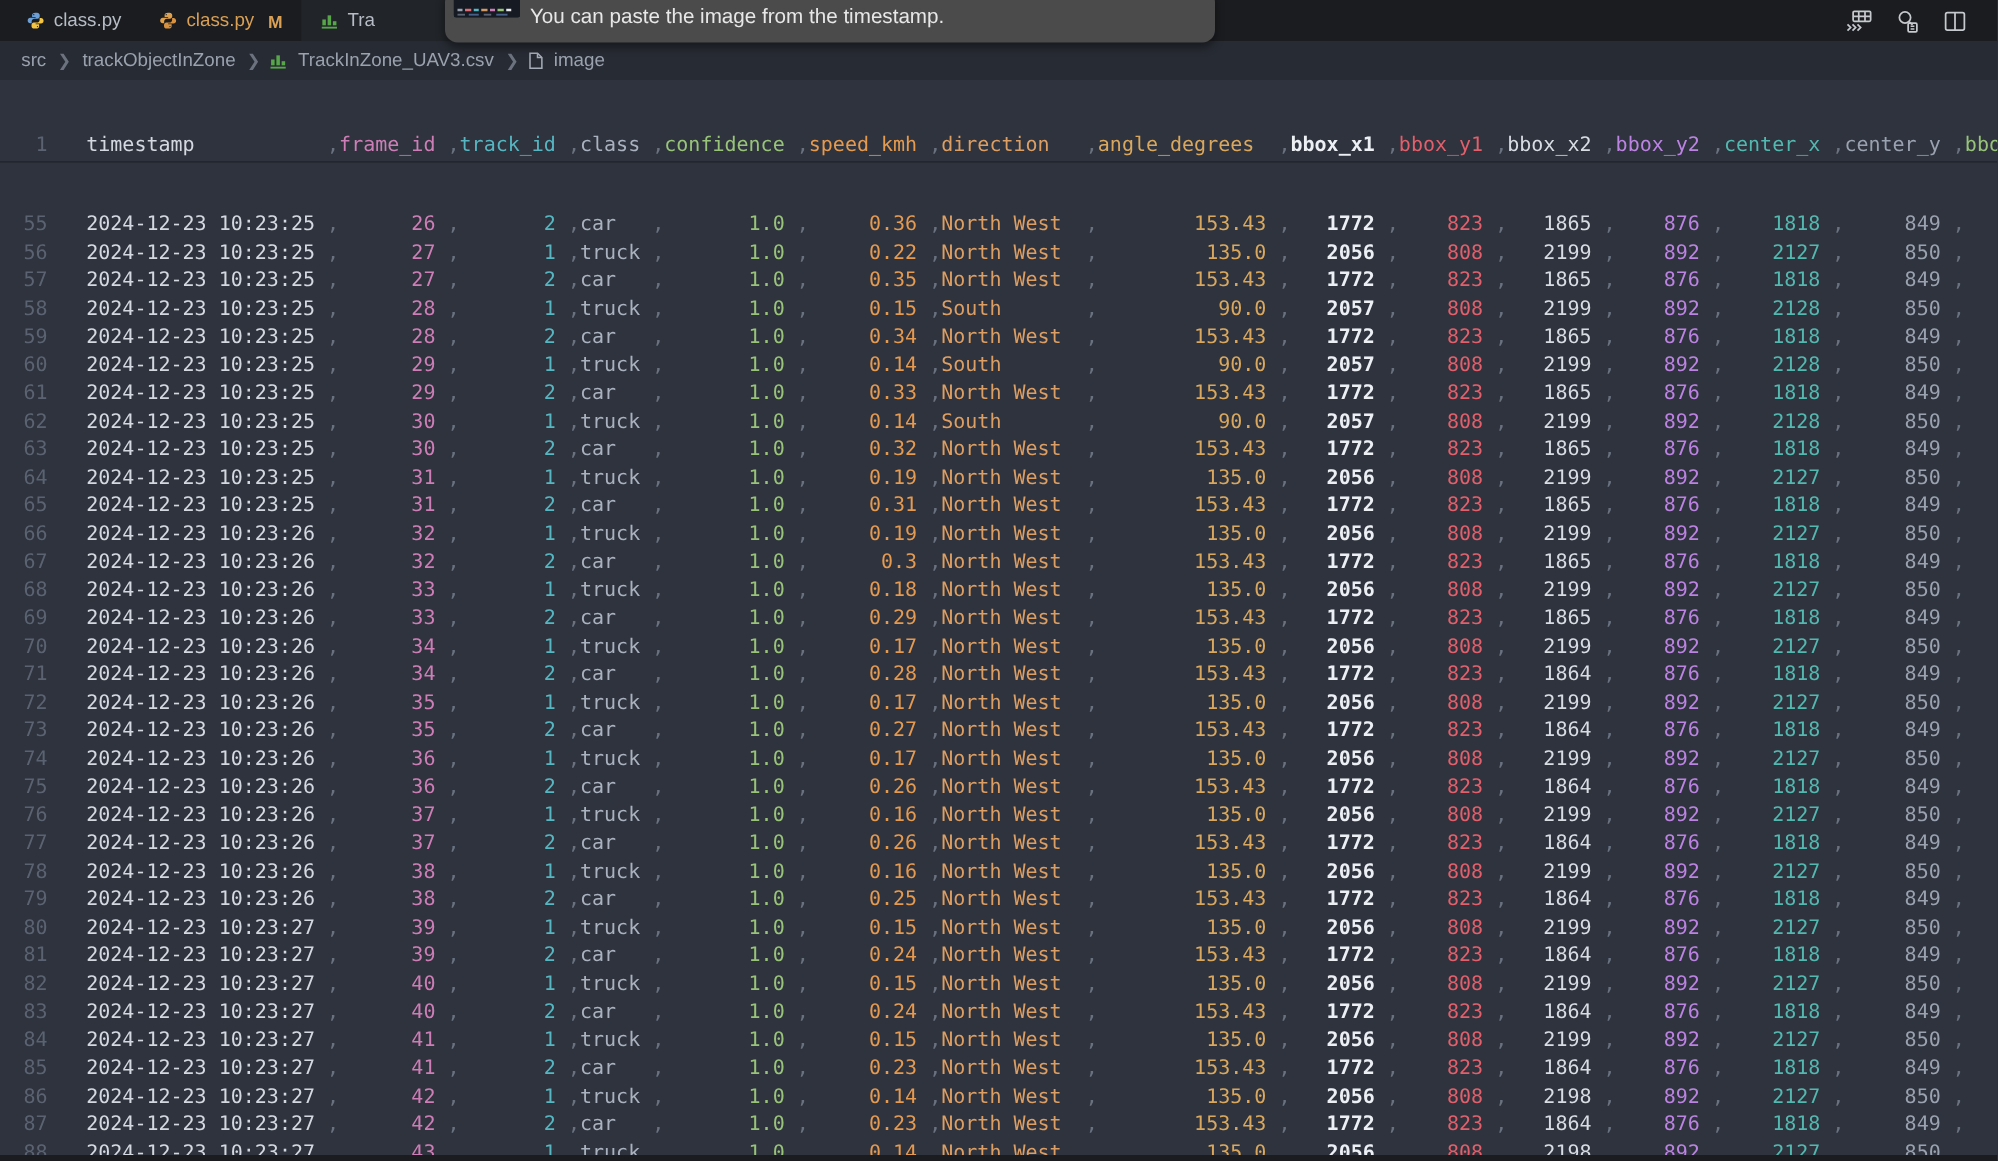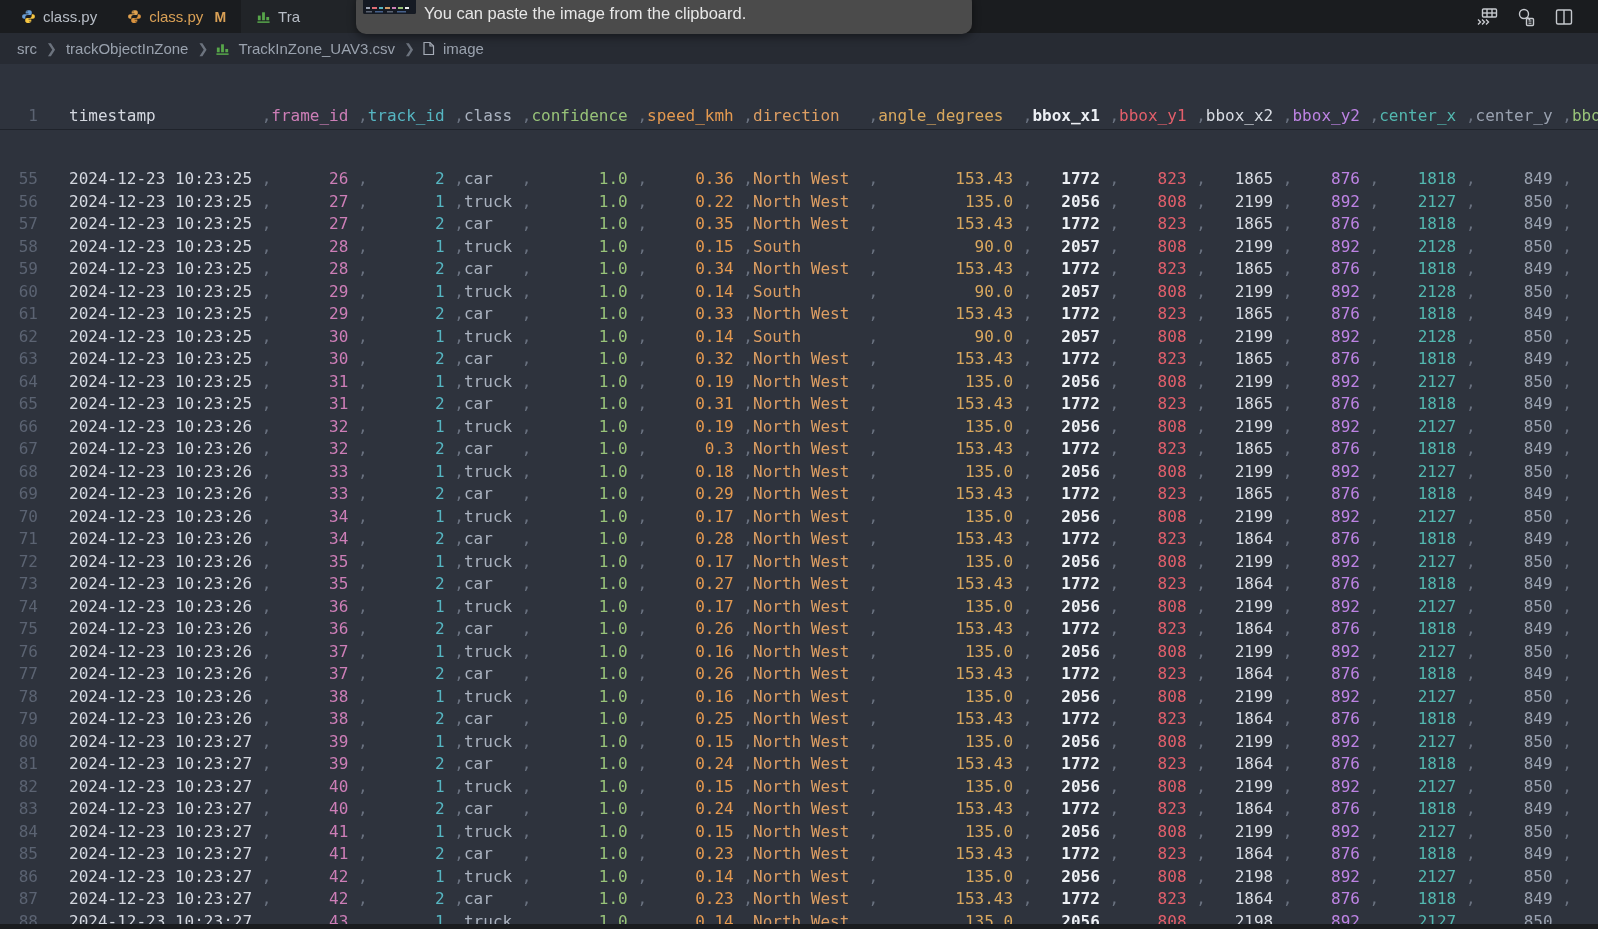--- a/index.html
+++ b/index.html
@@ -121,21 +121,21 @@
         <rect x="22" y="9" width="5" height="2" fill="#d19a66"></rect>
         <rect x="29" y="9" width="4" height="2" fill="#cd7eb7"></rect>
         <rect x="35" y="9" width="5" height="2" fill="#98c379"></rect>
         <rect x="42" y="9" width="4" height="2" fill="#e8eaee"></rect>
         <rect x="3" y="13" width="6" height="1.5" fill="#5b6372"></rect>
         <rect x="12" y="13" width="8" height="1.5" fill="#46608a"></rect>
         <rect x="24" y="13" width="6" height="1.5" fill="#5b6372"></rect>
         <rect x="34" y="13" width="9" height="1.5" fill="#46608a"></rect>
       </svg>
     </span>
-    <span class="tooltip-text">You can paste the image from the clipboard.</span>
+    <span class="tooltip-text">You can paste the image from the timestamp.</span>
   </div>
 
   <div class="breadcrumbs">
     <span class="crumb">src</span>
     <span class="crumb-sep">❯</span>
     <span class="crumb">trackObjectInZone</span>
     <span class="crumb-sep">❯</span>
     <span class="crumb-icon">
       <svg width="15" height="15" viewBox="0 0 16 16">
         <rect x="2" y="7" width="3" height="5" fill="#57a64a"></rect>

